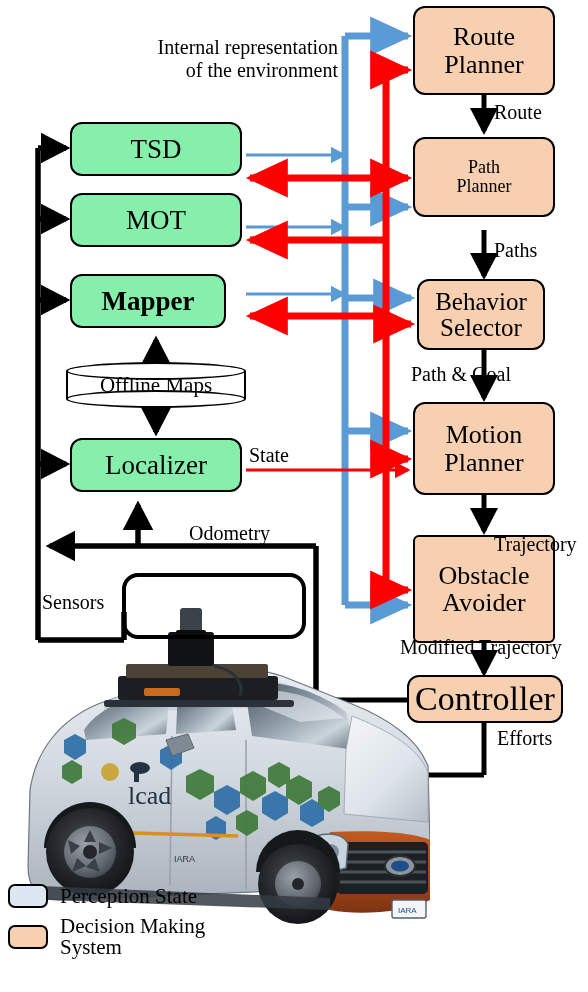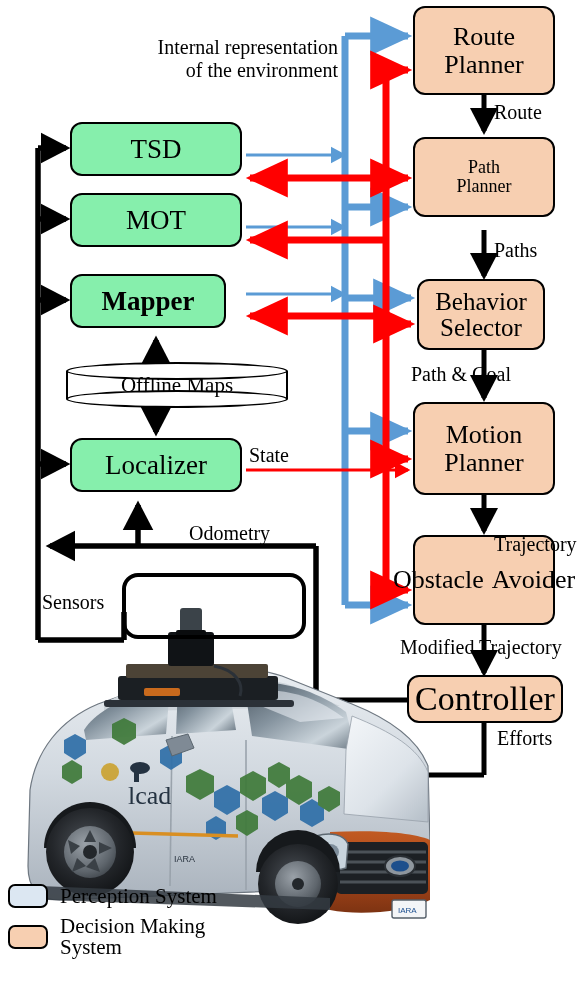--- a/index.html
+++ b/index.html
@@ -40,21 +40,20 @@
     z-index: 6;
   }
   .node span { display: block; padding: 0 4px; }
   .perception { background: #86efac; }
   .decision   { background: #f7cfb1; }
 
   
   .cylinder {
     position: absolute;
     z-index: 6;
-    padding-left: 42px;
   }
   .cyl-body {
     position: absolute;
     left: 0;
     top: 9px;
     width: 100%;
     height: calc(100% - 18px);
     box-sizing: border-box;
     background: #ffffff;
     border-left: 2.4px solid #000;
@@ -404,21 +403,21 @@
   <div class="node decision" style="left:417px; top:279px; width:128px; height:71px; font-size:25px; flex-direction:column;">
     <span>Behavior</span>
     <span>Selector</span>
   </div>
 
   <div class="node decision" style="left:413px; top:402px; width:142px; height:93px; font-size:26px; flex-direction:column;">
     <span>Motion</span>
     <span>Planner</span>
   </div>
 
-  <div class="node decision" style="left:413px; top:535px; width:142px; height:90px; font-size:26px; flex-direction:row;">
+  <div class="node decision" style="left:413px; top:535px; width:142px; height:108px; font-size:26px; flex-direction:column;border-radius:6px;">
     <span>Obstacle</span>
     <span>Avoider</span>
   </div>
 
   <div class="node decision" style="left:407px; top:675px; width:156px; height:48px; font-size:34px;">
     <span>Controller</span>
   </div>
 
   <div class="roofbox" style="left:122px; top:573px; width:184px; height:66px;"></div>
 
@@ -441,21 +440,21 @@
 
   <div class="lbl" style="left:249px; top:444px; font-size:20px;">State</div>
 
   <div class="lbl" style="left:189px; top:522px; font-size:20px;">Odometry</div>
 
   <div class="lbl" style="left:42px; top:591px; font-size:20px;">Sensors</div>
 
   <div id="legend">
     <div class="legend-row">
       <div class="swatch" style="background:#dce7f2;"></div>
-      <div class="legend-text">Perception System</div>
+      <div class="legend-text">Perception State</div>
     </div>
     <div class="legend-row">
       <div class="swatch" style="background:#f7cfb1;"></div>
       <div class="legend-text">
         <div>Decision Making</div>
         <div>System</div>
       </div>
     </div>
   </div>
 

